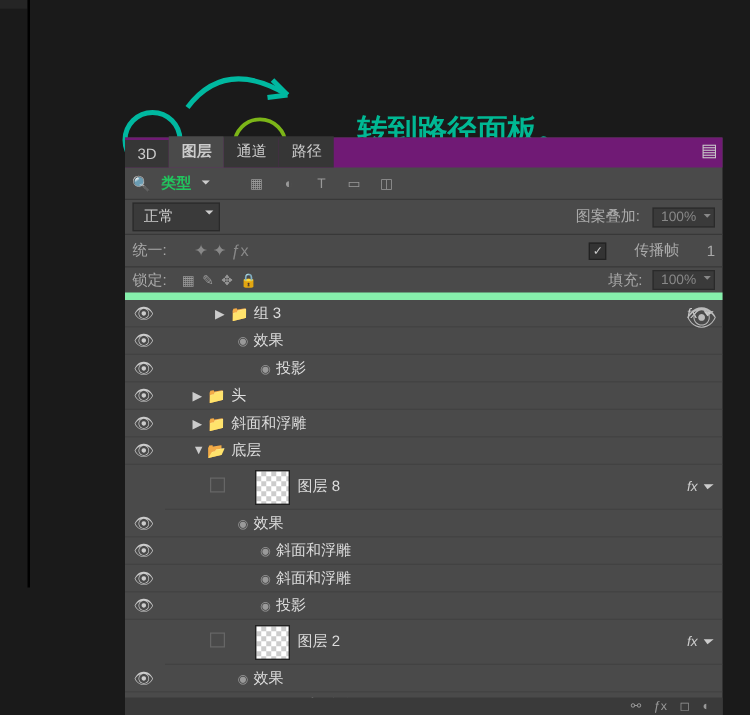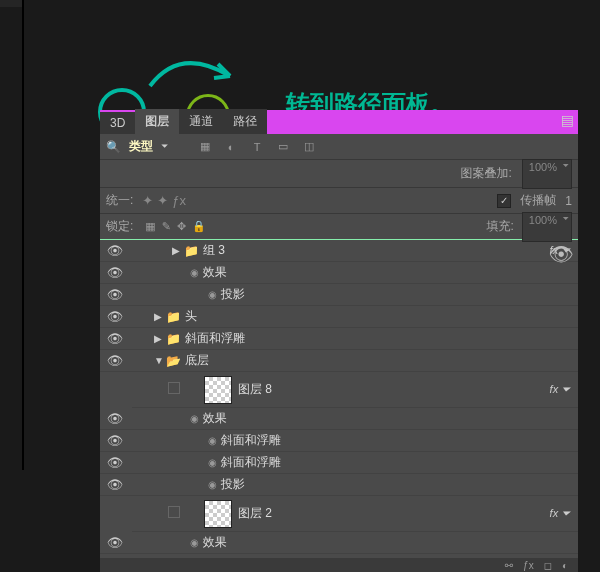--- a/index.html
+++ b/index.html
@@ -1,38 +1,38 @@
 <!DOCTYPE html>
 <html><head>
 <meta charset="utf-8">
 <style>
 * { margin: 0; padding: 0; box-sizing: border-box; font-family: "Microsoft YaHei", sans-serif; }
 body { background: #1a1a1a; width: 600px; height: 572px; overflow: hidden; position: relative; }
 .canvas-area { position: absolute; left: 22px; top: 0; width: 0; height: 470px; border-left: 2px solid #000; }
 .canvas-dark { position: absolute; left: 0; top: 0; width: 22px; height: 7px; background: #252525; }
 .panel { position: absolute; left: 100px; top: 110px; right: 22px; bottom: 0; background: #4a4a4a; }
-.tabs { display: flex; background: #d946ef; height: 24px; align-items: flex-end; }
+.tabs { display: flex; background: #701a75; height: 24px; align-items: flex-end; }
 .tab { padding: 4px 10px; font-size: 12px; color: #ccc; background: #363636; cursor: pointer; }
 .tab.active { background: #4a4a4a; font-weight: bold; }
 .toolbar1 { display: flex; align-items: center; height: 26px; padding: 0 6px; gap: 8px; border-bottom: 1px solid #383838; }
 .search-icon { color: #ccc; font-size: 12px; }
-.kind-label { color: #fef9c3; font-size: 12px; font-weight: bold; }
+.kind-label { color: #22c55e; font-size: 12px; font-weight: bold; }
 .tool-icons { display: flex; gap: 8px; margin-left: 20px; }
 .tool-icon { width: 18px; height: 18px; display: flex; align-items: center; justify-content: center; color: #999; font-size: 11px; }
 .toolbar2 { display: flex; align-items: center; height: 28px; padding: 0 6px; gap: 10px; border-bottom: 1px solid #383838; }
 .dropdown { background: #3a3a3a; border: 1px solid #2a2a2a; padding: 2px 20px 2px 8px; font-size: 12px; color: #ccc; position: relative; min-width: 70px; }
 .dropdown::after { content: "⏷"; position: absolute; right: 4px; font-size: 9px; }
 .label { color: #aaa; font-size: 12px; }
-.value-box { background: #3a3a3a; border: 1px solid #2a2a2a; padding: 1px 14px 15px 6px; font-size: 11px; color: #888; position: relative; }
+.value-box { background: #3a3a3a; border: 1px solid #2a2a2a; padding: 1px 14px 1px 6px; font-size: 11px; color: #888; position: relative; }
 .value-box::after { content: "⏷"; position: absolute; right: 2px; font-size: 8px; }
-.toolbar3 { display: flex; align-items: center; height: 26px; padding: 0 6px; gap: 9px; border-bottom: 1px solid #383838; }
+.toolbar3 { display: flex; align-items: center; height: 26px; padding: 0 6px; gap: 22px; border-bottom: 1px solid #383838; }
 .unify-icons { display: flex; gap: 4px; }
 .unify-icon { color: #888; font-size: 13px; }
 .checkbox { width: 14px; height: 14px; background: #333; border: 1px solid #222; display: inline-flex; align-items: center; justify-content: center; color: #ccc; font-size: 10px; }
-.toolbar4 { display: flex; align-items: center; height: 26px; padding: 0 6px; gap: 8px; border-bottom: 1px solid #86efac; }
+.toolbar4 { display: flex; align-items: center; height: 26px; padding: 0 6px; gap: 8px; border-bottom: 6px solid #86efac; }
 .lock-icons { display: flex; gap: 6px; margin-left: 4px; }
 .lock-icon { color: #999; font-size: 11px; }
 .layers { overflow-y: auto; }
 .layer-row { display: flex; align-items: center; height: 22px; font-size: 12px; color: #ddd; border-bottom: 1px solid #424242; }
 .layer-row.tall { height: 36px; margin-left: 32px; }
 .eye-col { width: 30px; text-align: center; color: #ccc; font-size: 13px; }
 .check-col { width: 24px; text-align: center; }
 .chk { width: 12px; height: 12px; border: 1px solid #666; display: inline-block; }
 .indent { display: inline-block; }
 .arrow { color: #ccc; font-size: 10px; display: inline-block; width: 12px; }
@@ -84,20 +84,21 @@
     <div class="tool-icons">
       <span class="tool-icon">▦</span>
       <span class="tool-icon">◐</span>
       <span class="tool-icon">T</span>
       <span class="tool-icon">▭</span>
       <span class="tool-icon">◫</span>
     </div>
   </div>
 
   <div class="toolbar2">
+    <div class="dropdown">正常</div>
     <span style="flex:1"></span>
     <span class="label">图案叠加:</span>
     <div class="value-box">100%</div>
   </div>
 
   <div class="toolbar3">
     <span class="label">统一:</span>
     <div class="unify-icons">
       <span class="unify-icon">✦</span>
       <span class="unify-icon">✦</span>

